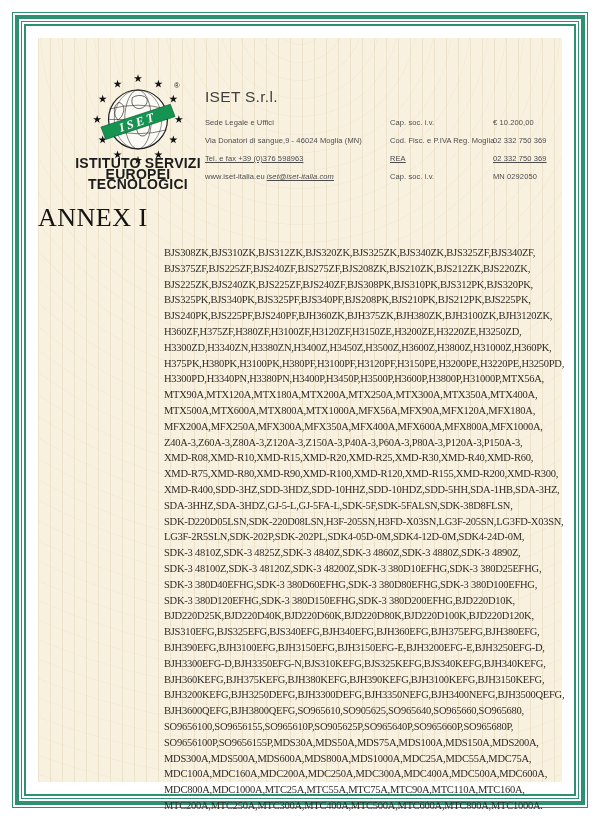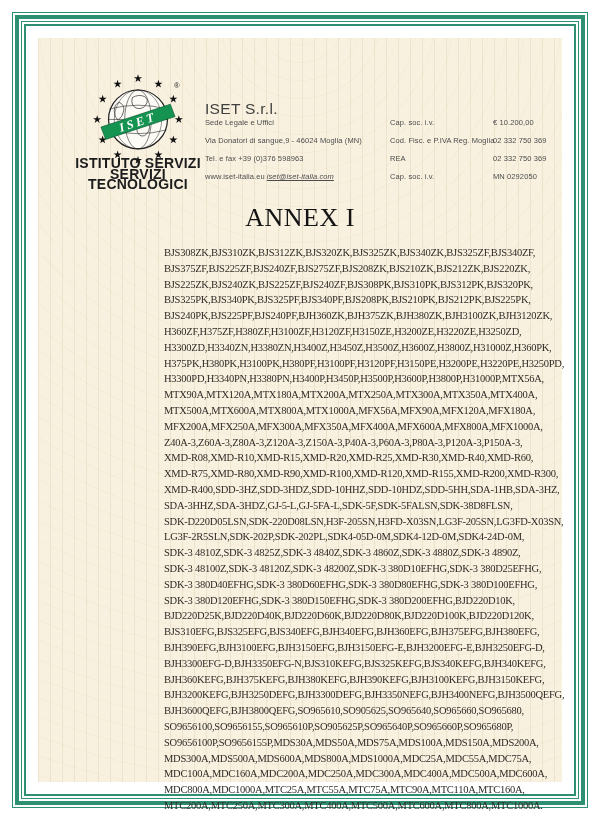--- a/index.html
+++ b/index.html
@@ -19,29 +19,29 @@
     background-color:#f8f1e0;
     background-image:
       repeating-linear-gradient(90deg, rgba(210,190,150,.28) 0 1px, rgba(210,190,150,0) 1px 12px),
       repeating-radial-gradient(circle at 50% -20px, rgba(210,190,150,0) 0 8px, rgba(210,190,150,.10) 8px 9px, rgba(210,190,150,0) 9px 18px);
   }
   .logo-svg{position:absolute;left:44px;top:33px;width:112px;height:95px;}
   .logo-caption{
     position:absolute;left:22px;top:120px;width:156px;text-align:center;
     font-size:14px;font-weight:bold;color:#1c1c1c;letter-spacing:.25px;line-height:10.5px;
   }
-  .company{position:absolute;left:167px;top:50px;font-size:15.5px;color:#404040;letter-spacing:.3px;margin-top:12px;}
+  .company{position:absolute;left:167px;top:50px;font-size:15.5px;color:#404040;letter-spacing:.3px;}
   .small{font-size:7.5px;color:#4c4c4c;letter-spacing:.1px;position:absolute;white-space:nowrap;}
   .c-addr{left:167px;}
   .c-lab{left:352px;}
   .c-val{left:455px;}
-  .r0{top:80px;} .r1{top:98px;text-align:right;} .r2{top:116px;} .r3{top:134px;}
+  .r0{top:80px;} .r1{top:98px;text-align:right;} .r2{top:116px;text-decoration:underline;} .r3{top:134px;}
   .email{text-decoration:underline;margin-left:2px;cursor:pointer;font-style:italic;}
   .annex-title{
-    position:absolute;left:0;top:165px;width:100%;text-align:center;
+    position:absolute;left:0;top:165px;width:100%;text-align:left;
     font-family:"Liberation Serif",serif;font-size:26px;color:#141414;letter-spacing:.5px;
   }
   .codes{
     position:absolute;left:126px;top:207px;width:440px;
     font-family:"Liberation Serif",serif;font-size:10.5px;line-height:15.8px;
     color:#2f2b26;letter-spacing:-0.25px;
   }
   .code-line{white-space:nowrap;}
 </style>
 </head>
@@ -86,21 +86,21 @@
       </g>
       <g>
         <path d="M11,59 L84,35 L89,48 L16,72 Z" fill="#149351" stroke="#0a5c33" stroke-width="0.7"></path>
         <text x="50" y="58" transform="rotate(-18 50 54)" text-anchor="middle" font-family="Liberation Serif, serif" font-style="italic" font-weight="bold" font-size="13" letter-spacing="3" fill="#ffffff">ISET</text>
       </g>
       <text x="88" y="18" font-size="8" fill="#222222">®</text>
     </svg>
 
     <div class="logo-caption">
       <div>ISTITUTO SERVIZI</div>
-      <div>SERVIZI TECNOLOGICI</div>
+      <div>EUROPEI TECNOLOGICI</div>
     </div>
 
     <div class="company">ISET S.r.l.</div>
     <div class="small c-addr r0">Sede Legale e Uffici</div>
     <div class="small c-addr r1">Via Donatori di sangue,9 - 46024 Moglia (MN)</div>
     <div class="small c-addr r2">Tel. e fax +39 (0)376 598963</div>
     <div class="small c-addr r3">
       <span>www.iset-italia.eu</span><span class="email">iset@iset-italia.com</span>
     </div>
 

